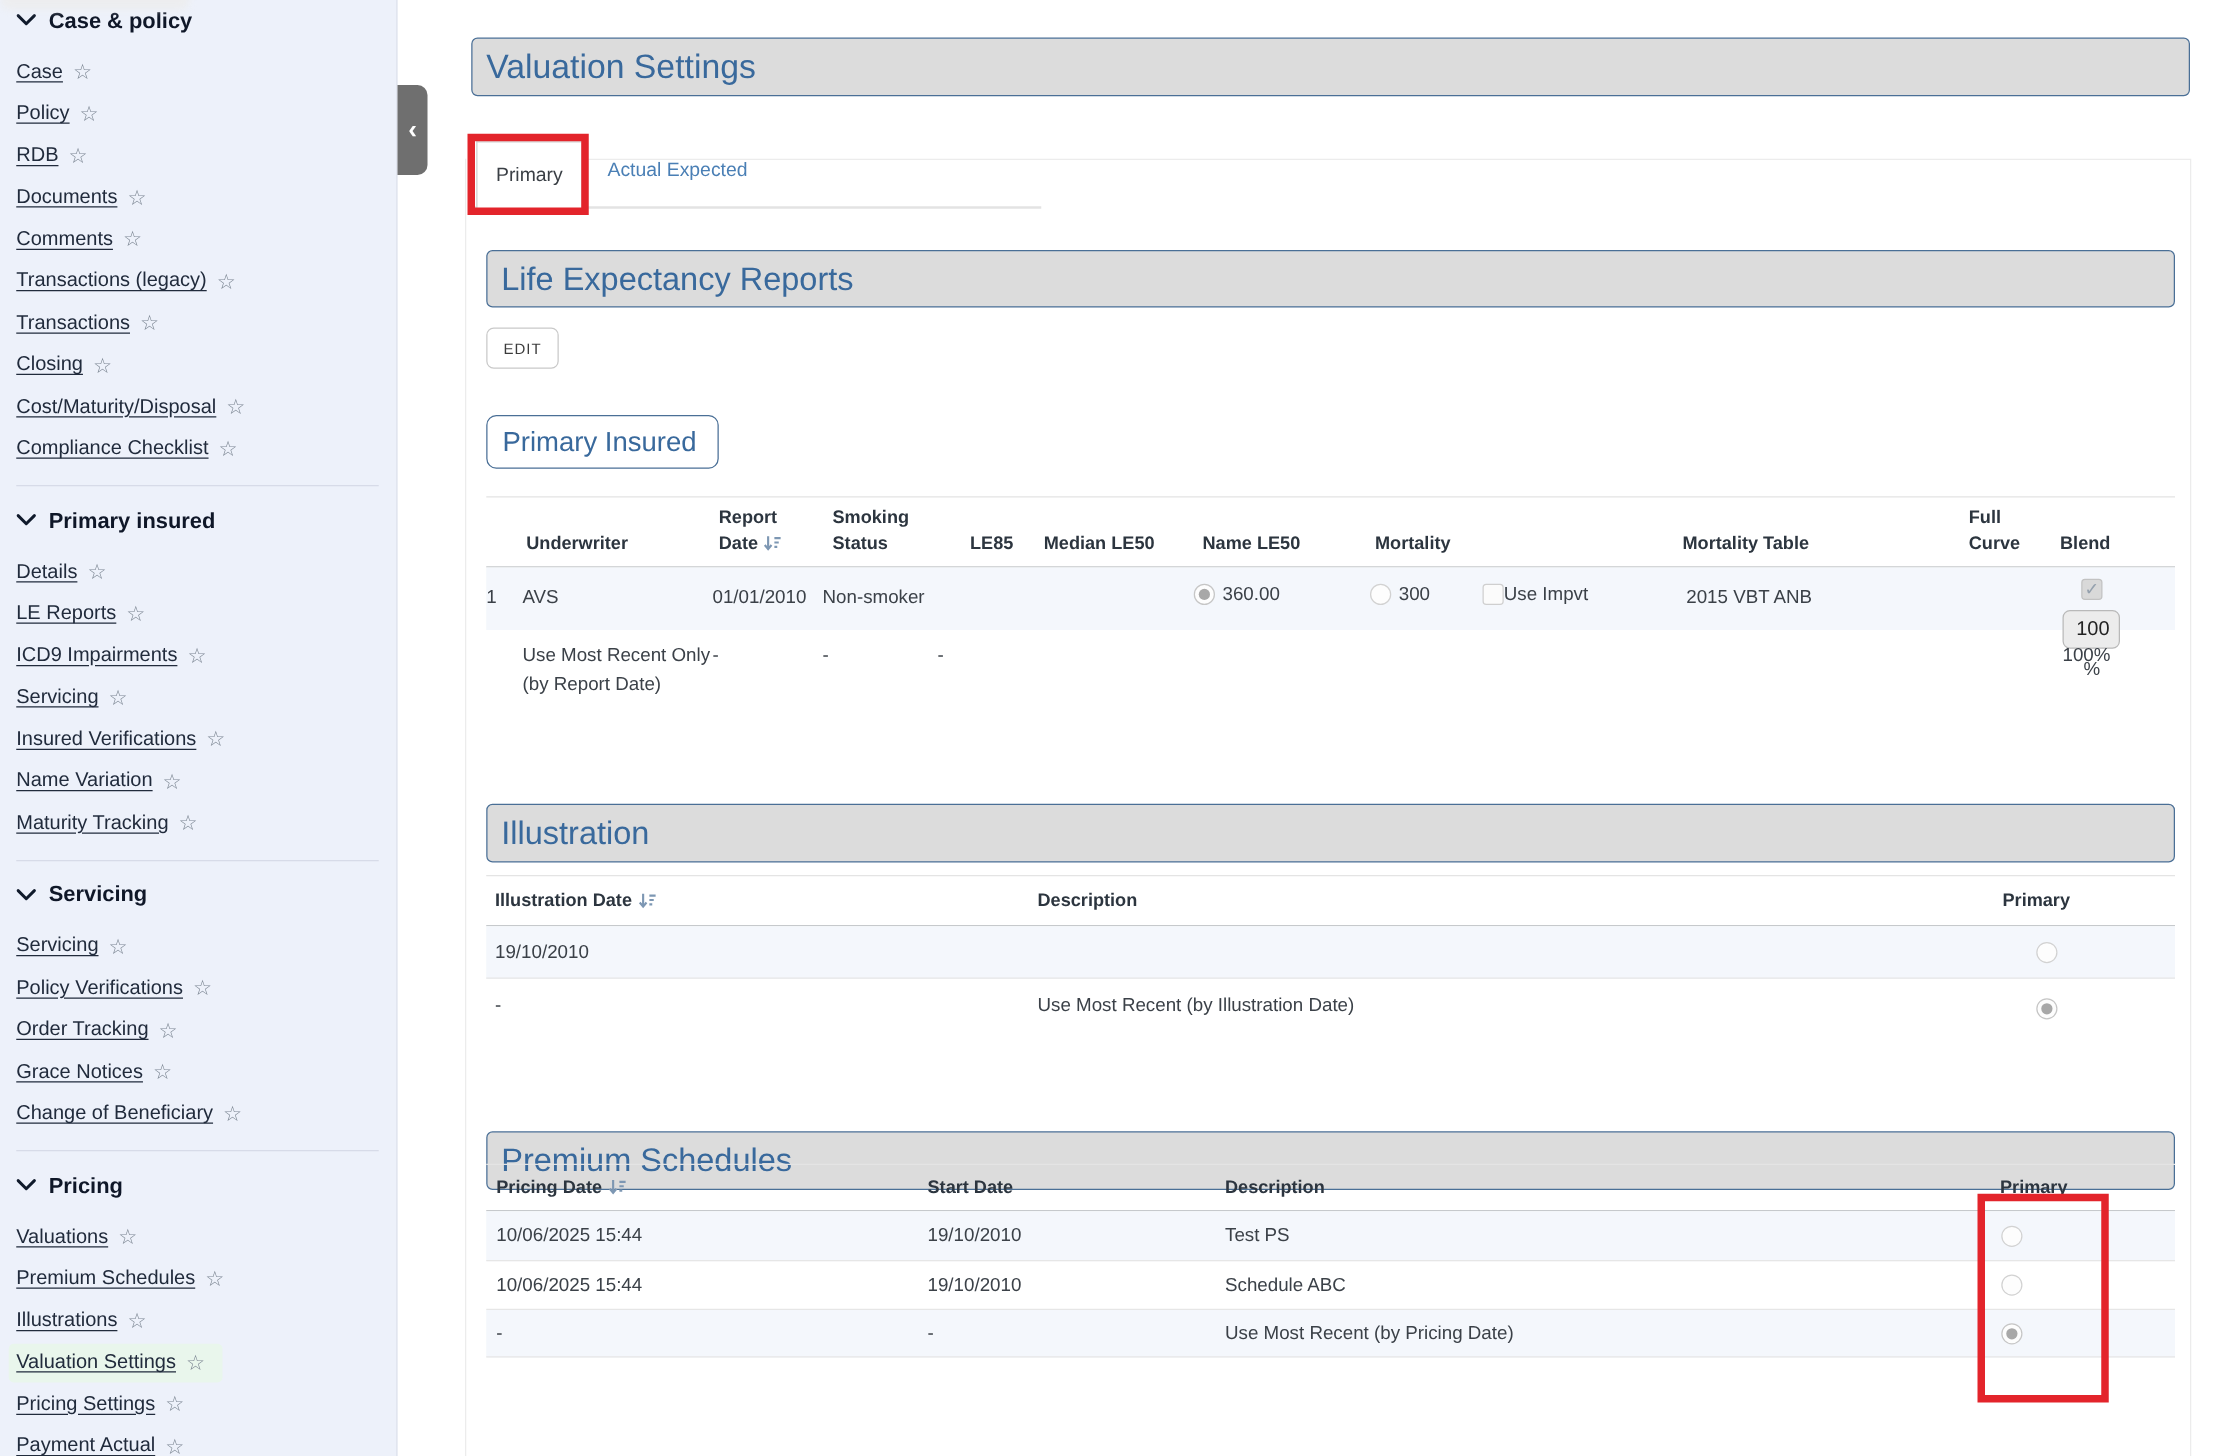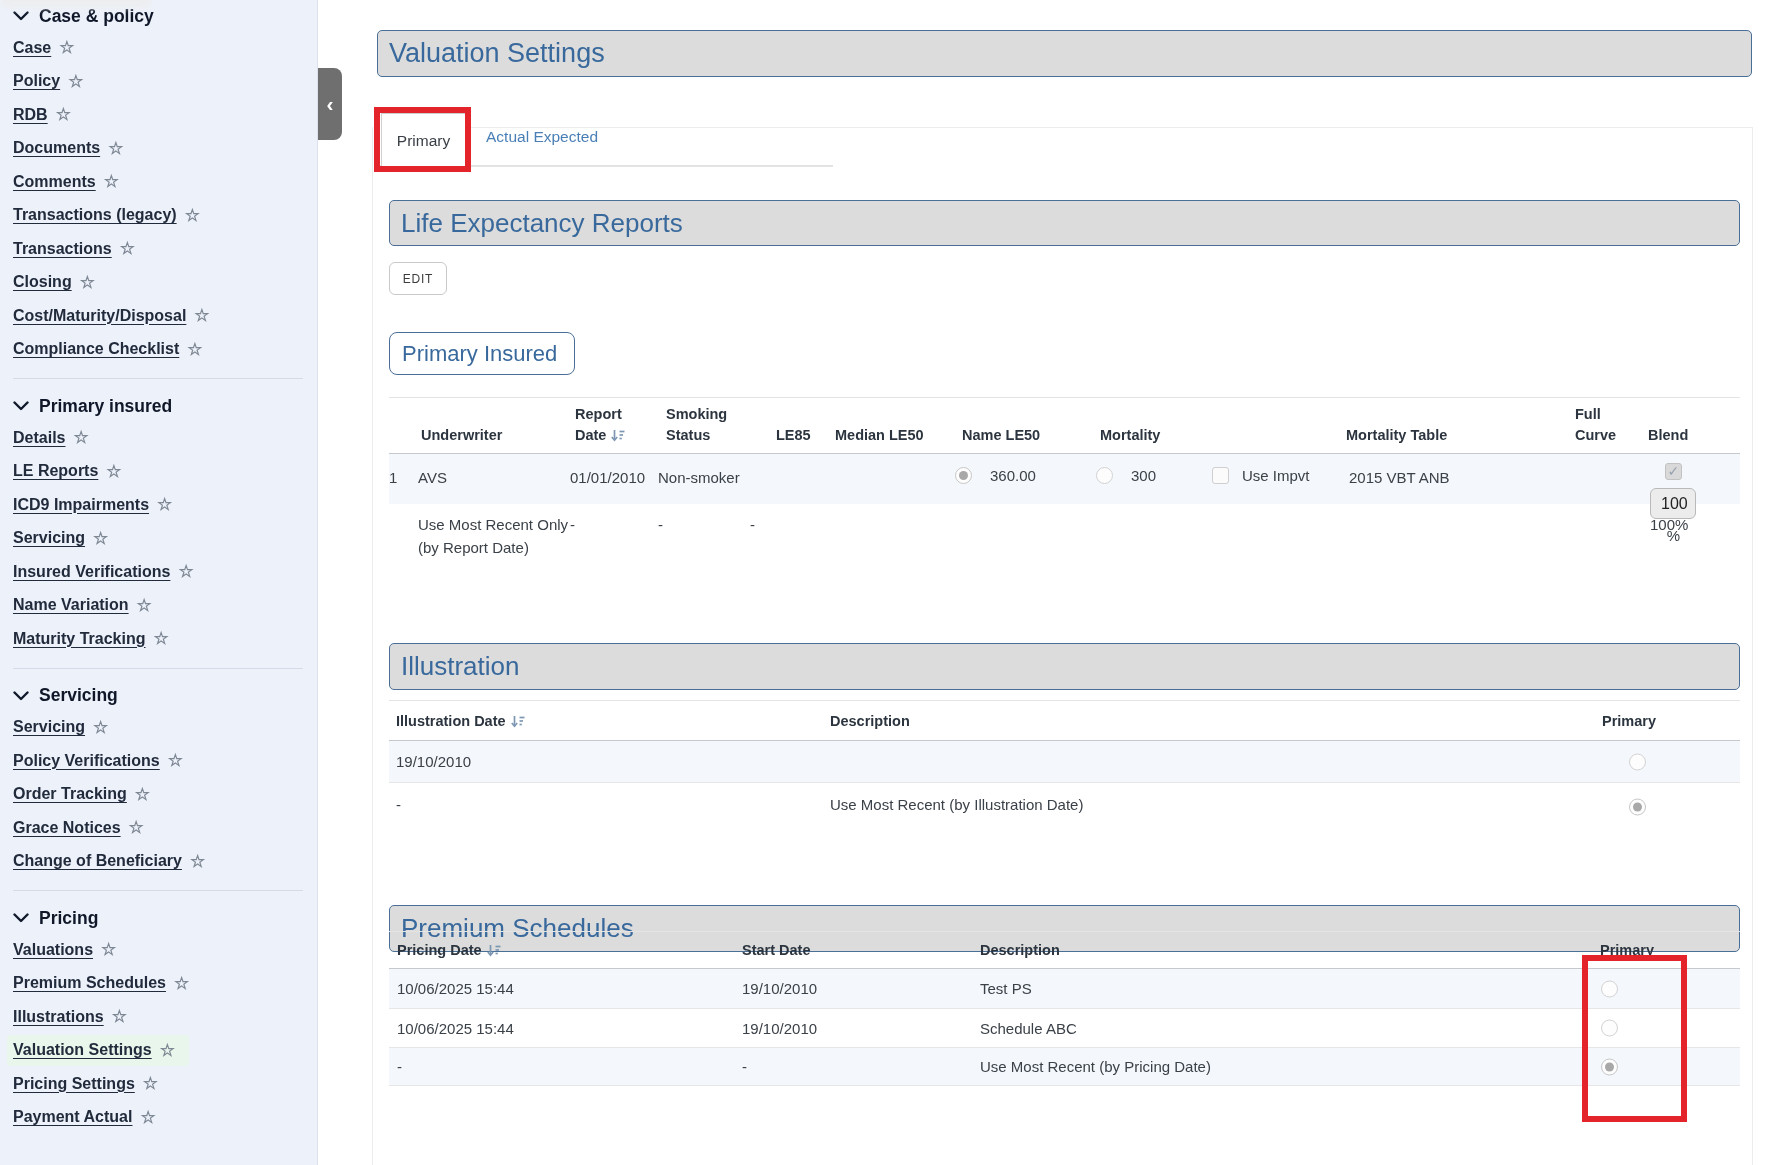--- a/index.html
+++ b/index.html
@@ -3,21 +3,21 @@
 <meta charset="utf-8">
 <style>
   html,body{margin:0;padding:0;background:#fff;font-family:"Liberation Sans",sans-serif;}
   .stage{position:relative;width:1771px;height:1165px;overflow:hidden;background:#fff;}
 
   
   .sidebar{position:absolute;left:0;top:0;width:318px;height:100%;background:#edf1fa;
     border-right:1px solid #dde1ec;box-sizing:border-box;padding:1px 0 0 13px;}
   .s-header{display:flex;align-items:center;gap:10px;height:30px;font-size:17.5px;
     font-weight:bold;color:#0f1728;}
-  .s-items{margin-top:0;font-weight:bold;}
+  .s-items{margin-top:10px;}
   .s-item{height:33.5px;display:flex;align-items:center;font-size:16px;}
   .s-link{color:#212b3c;text-decoration:underline;text-underline-offset:3px;cursor:pointer;}
   .star{color:#7e8894;font-size:17px;margin-left:8px;cursor:pointer;}
   .s-div{border-top:1px solid #d7dbe8;margin:12px 14px 12px 0;}
   .s-item .hl{display:flex;align-items:center;background:#e9f6ec;border-radius:4px;
     padding:5px 14px 5px 6px;margin-left:-6px;}
   .chev{flex:0 0 auto;}
 
   
   .top-blob{position:absolute;left:858;top:-9px;width:152px;height:17px;background:#ededed;
@@ -49,21 +49,21 @@
     border:1.5px solid #4a6f96;border-radius:8px;box-sizing:border-box;display:flex;
     align-items:center;padding-left:12px;font-size:22px;color:#39699c;}
 
   
   .tbl{position:absolute;left:389px;width:1351px;}
   .thead{position:relative;border-top:1px solid #e4e4e4;border-bottom:1px solid #c6c9cc;}
   .th{position:absolute;bottom:7px;font-size:14.5px;font-weight:bold;color:#2c353f;line-height:1.45;}
   .trow{position:relative;font-size:15px;color:#3b4148;}
   .bg-alt{background:#f4f7fc;}
   .cell{position:absolute;line-height:1.5;}
-  .grp{position:absolute;display:flex;align-items:center;gap:18px;}
+  .grp{position:absolute;display:flex;align-items:center;gap:6px;}
 
   
   .radio{width:17px;height:17px;border-radius:50%;border:1px solid #d2d2d2;box-sizing:border-box;
     background:#fdfdfd;display:inline-block;position:relative;flex:0 0 auto;}
   .radio.selected{border-color:#c6c6c6;}
   .radio.selected::after{content:"";position:absolute;inset:3px;border-radius:50%;background:#a8a8a8;}
   .cb{width:17px;height:17px;border:1px solid #cfcfcf;border-radius:3px;box-sizing:border-box;
     background:#fbfbfb;display:inline-block;flex:0 0 auto;position:relative;}
   .cb.checked{background:#d9d9d9;border-color:#c2c2c2;}
   .cb.checked::after{content:"\2713";position:absolute;left:2px;top:-1px;color:#95a1ae;font-size:14px;}
@@ -295,21 +295,21 @@
       <div class="cell" style="left:181px;top:13px;">01/01/2010</div>
       <div class="cell" style="left:269px;top:13px;">Non-smoker</div>
       <div class="grp" style="left:566px;top:13px;">
         <span class="radio selected"></span>
         <span>360.00</span>
       </div>
       <div class="grp" style="left:707px;top:13px;">
         <span class="radio"></span>
         <span>300</span>
       </div>
-      <div class="grp" style="left:797px;top:13px;gap:13px;margin-left:26px;">
+      <div class="grp" style="left:797px;top:13px;gap:0;">
         <span class="cb"></span>
         <span>Use Impvt</span>
       </div>
       <div class="cell" style="left:960px;top:13px;">2015 VBT ANB</div>
       <div class="grp" style="left:1261px;top:9px;gap:8px;flex-direction:column;">
         <span class="cb checked"></span>
         <input class="blend-input" readonly="" value="100" style="">
         <span style="margin-left:1px;">%</span>
       </div>
     </div>

